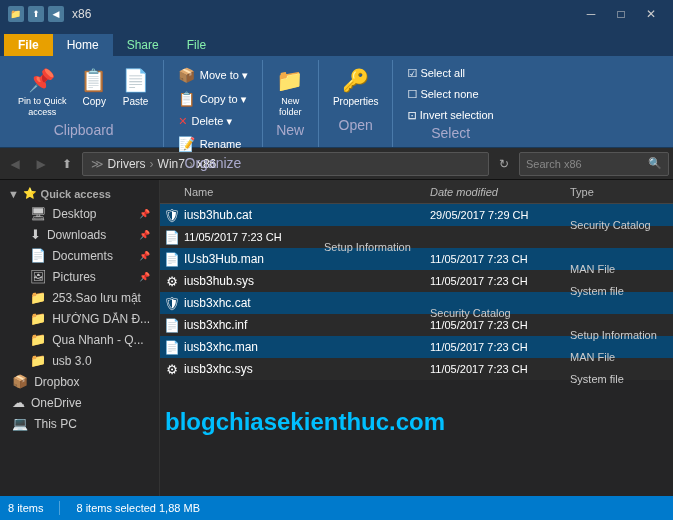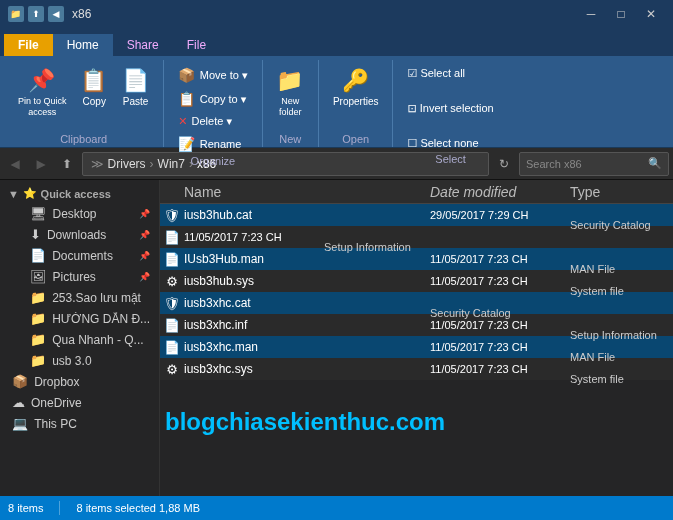--- a/index.html
+++ b/index.html
@@ -24,21 +24,21 @@
     .ribbon-tabs {
       background: #1c3a5e;
       height: 28px;
       display: flex;
       align-items: flex-end;
       padding: 0 4px;
     }
     .ribbon-tab {
       padding: 4px 14px;
       font-size: 12px;
-      color: #f0abfc;
+      color: #86efac;
       cursor: pointer;
       height: 22px;
       display: flex;
       align-items: center;
     }
     .ribbon-tab.active {
       background: #2d5a8a;
       color: white;
     }
     .ribbon-tab:first-child {
@@ -59,24 +59,24 @@
     .ribbon-group {
       display: flex;
       flex-direction: column;
       align-items: center;
       padding: 0 8px;
       border-right: 1px solid #4a7aaa;
       position: relative;
     }
     .ribbon-group:last-child { border-right: none; }
     .ribbon-group-label {
-      font-size: 11px;
+      font-size: 14px;
       color: #aac;
       margin-top: auto;
-      padding-bottom: 2px;
+      padding-bottom: 14px;
     }
     .ribbon-buttons {
       display: flex;
       align-items: flex-start;
       gap: 2px;
       flex: 1;
       padding-top: 4px;
     }
     .ribbon-btn {
       display: flex;
@@ -192,21 +192,21 @@
       flex-direction: column;
       overflow: hidden;
     }
     .column-header {
       display: flex;
       align-items: center;
       background: #2d2d2d;
       border-bottom: 1px solid #444;
       padding: 4px 0;
       color: #bbb;
-      font-size: 14px;
+      font-size: 11px;
       height: 24px;
     }
     .col-name { width: 270px; padding-left: 24px; }
     .col-date { width: 140px; font-style: italic; }
     .col-type { flex: 1; }
     .file-list {
       flex: 1;
       overflow-y: auto;
       background: #252526;
     }
@@ -248,21 +248,21 @@
       color: white;
       font-size: 11px;
       gap: 16px;
     }
     .status-sep { width: 1px; height: 14px; background: rgba(255,255,255,0.3); }
 
     
     ::-webkit-scrollbar { width: 8px; height: 8px; }
     ::-webkit-scrollbar-track { background: #2d2d2d; }
     ::-webkit-scrollbar-thumb { background: #555; border-radius: 4px; }
-    .select-group-btns { display: flex; flex-direction: column; gap: 16px; padding-top: 4px; text-align: center; }
+    .select-group-btns { display: flex; flex-direction: column; gap: 2px; padding-top: 4px; text-align: center; }
   </style>
 </head>
 <body>
 
 <div class="title-bar">
   <div class="title-bar-icons">
     <div class="title-icon">📁</div>
     <div class="title-icon">⬆</div>
     <div class="title-icon">◀</div>
   </div>
@@ -342,24 +342,24 @@
     </div>
     <div class="ribbon-group-label">Open</div>
   </div>
 
   <div class="ribbon-group">
     <div class="select-group-btns">
       <div class="ribbon-btn small">
         <span>☑ Select all</span>
       </div>
       <div class="ribbon-btn small">
+        <span>☐ Select none</span>
+      </div>
+      <div class="ribbon-btn small">
         <span>⊡ Invert selection</span>
-      </div>
-      <div class="ribbon-btn small">
-        <span>☐ Select none</span>
       </div>
     </div>
     <div class="ribbon-group-label">Select</div>
   </div>
 </div>
 
 <div class="address-bar">
   <div class="nav-btn disabled">◀</div>
   <div class="nav-btn disabled">▶</div>
   <div class="nav-btn">⬆</div>

